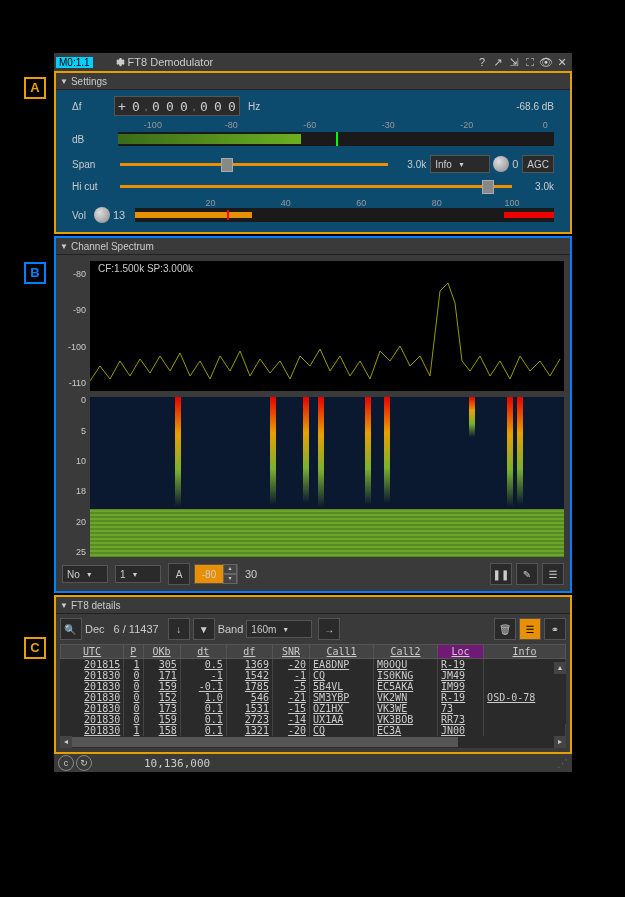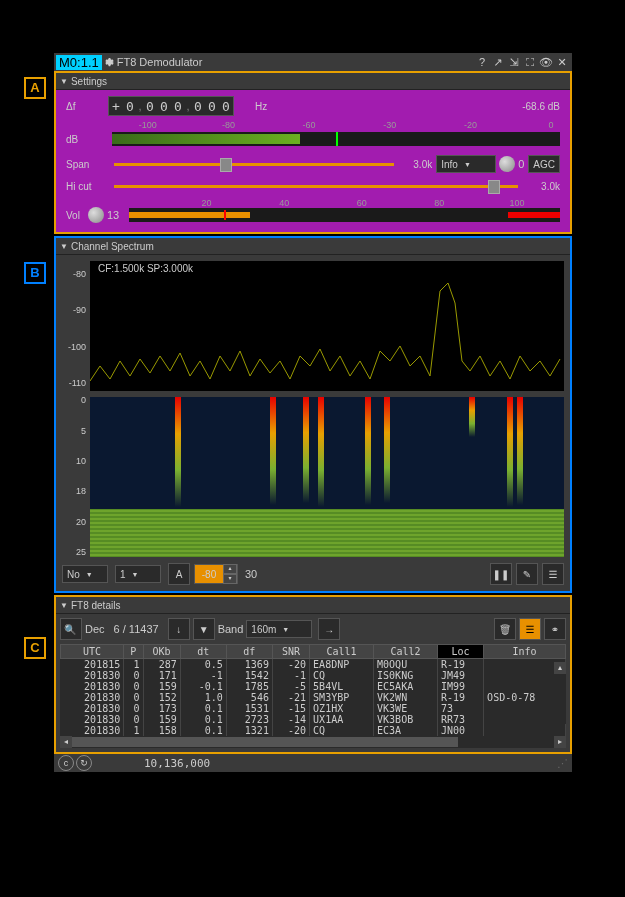--- a/index.html
+++ b/index.html
@@ -32,63 +32,63 @@
   background: #3a3a3a;
   height: 18px;
   display: flex;
   align-items: center;
   padding: 0 2px;
 }
 .tb-tag {
   background: #00d0ff;
   color: #000;
   padding: 0 3px;
-  font-size: 13px;
-  margin-right: 0;
+  font-size: 10px;
+  margin-right: 20px;
 }
 .tb-title { margin-left: 3px; font-size: 11px; }
 .tb-icons { margin-left: auto; display: flex; gap: 0; }
 .tb-icon {
   width: 16px; height: 16px;
   display: flex; align-items: center; justify-content: center;
   font-size: 11px; cursor: pointer;
   color: #ccc;
 }
 .section-hdr {
   background: #3a3a3a;
   height: 16px;
   display: flex;
   align-items: center;
   padding: 0 4px;
   font-size: 10px;
   border-bottom: 1px solid #222;
 }
 .section-hdr .tri { margin-right: 3px; font-size: 8px; }
 .settings-body {
-  background: #a21caf;
-  padding: 4px 10px;
+  background: #0c4a6e;
+  padding: 4px 16px;
 }
 .row { display: flex; align-items: center; margin: 2px 0; height: 20px; }
 .row-label { width: 42px; font-size: 10px; }
 .digit-box {
   display: flex;
   background: #2a2a2a;
   border: 1px solid #555;
   height: 18px;
   align-items: center;
 }
 .digit {
   width: 14px;
   text-align: center;
   font-family: monospace;
   font-size: 13px;
   color: #ccc;
 }
 .digit-sep { width: 6px; text-align: center; color: #888; }
-.unit { margin-left: 21px; font-size: 10px; }
+.unit { margin-left: 8px; font-size: 10px; }
 .db-value { margin-left: auto; font-size: 10px; }
 .db-bar {
   flex: 1;
   height: 14px;
   background: #1a1a1a;
   position: relative;
   margin-left: 4px;
 }
 .db-tick {
   position: absolute;
@@ -195,24 +195,24 @@
   text-align: center; font-size: 10px;
 }
 .spin-btns { display: flex; flex-direction: column; }
 .spin-btns div { width: 12px; height: 8px; background: #444; border: 1px solid #666;
   font-size: 6px; text-align: center; line-height: 6px; }
 .tb-btn { width: 20px; height: 20px; background: #2a2a2a; border: 1px solid #555;
   display: flex; align-items: center; justify-content: center; font-size: 10px; }
 .tb-btn.active { background: #e89000; color: #000; }
 .ft8-body { background: #3a3a3a; padding: 4px; }
 .ft8-toolbar { display: flex; align-items: center; gap: 3px; margin-bottom: 4px; }
-.table-wrap { background: #2a2a2a; overflow: hidden; position: relative; }
+.table-wrap { background: #2a2a2a; overflow: hidden; position: relative; text-decoration: underline; }
 table { border-collapse: collapse; width: 100%; font-size: 10px; font-family: monospace; }
 th { background: #444; padding: 1px 3px; border: 1px solid #555; font-weight: normal; text-align: center; }
-th.hl { background: #000000; }
+th.hl { background: #701a75; }
 td { padding: 0 3px; border-right: 1px solid #444; white-space: nowrap; text-align: right; }
 td.l { text-align: left; }
 .scroll-v { position: absolute; right: 0; top: 18px; bottom: 12px; width: 12px; background: #2a2a2a; }
 .scroll-v .arrowv { height: 12px; background: #444; text-align: center; font-size: 8px; line-height: 12px; }
 .scroll-h { height: 12px; background: #2a2a2a; display: flex; }
 .scroll-h .arrowh { width: 12px; background: #444; text-align: center; font-size: 8px; line-height: 12px; }
 .scroll-h .track { flex: 1; position: relative; }
 .scroll-h .thumb { position: absolute; top: 1px; bottom: 1px; left: 0; width: 80%; background: #555; }
 .statusbar { background: #3a3a3a; height: 18px; display: flex; align-items: center; padding: 0 4px; font-size: 11px; }
 .statusbar .freq { margin-left: 50px; font-family: monospace; }
@@ -428,21 +428,21 @@
                 <th>Call1</th>
                 <th>Call2</th>
                 <th class="hl">Loc</th>
                 <th>Info</th>
               </tr>
             </thead>
         <tbody id="data-rows">
               <tr>
                 <td>201815</td>
                 <td>1</td>
-                <td>287</td>
+                <td>305</td>
                 <td>0.5</td>
                 <td>1369</td>
                 <td>-20</td>
                 <td class="l">EA8DNP</td>
                 <td class="l">M0OQU</td>
                 <td class="l">R-19</td>
                 <td class="l"></td>
               </tr>
               <tr>
                 <td>201830</td>

